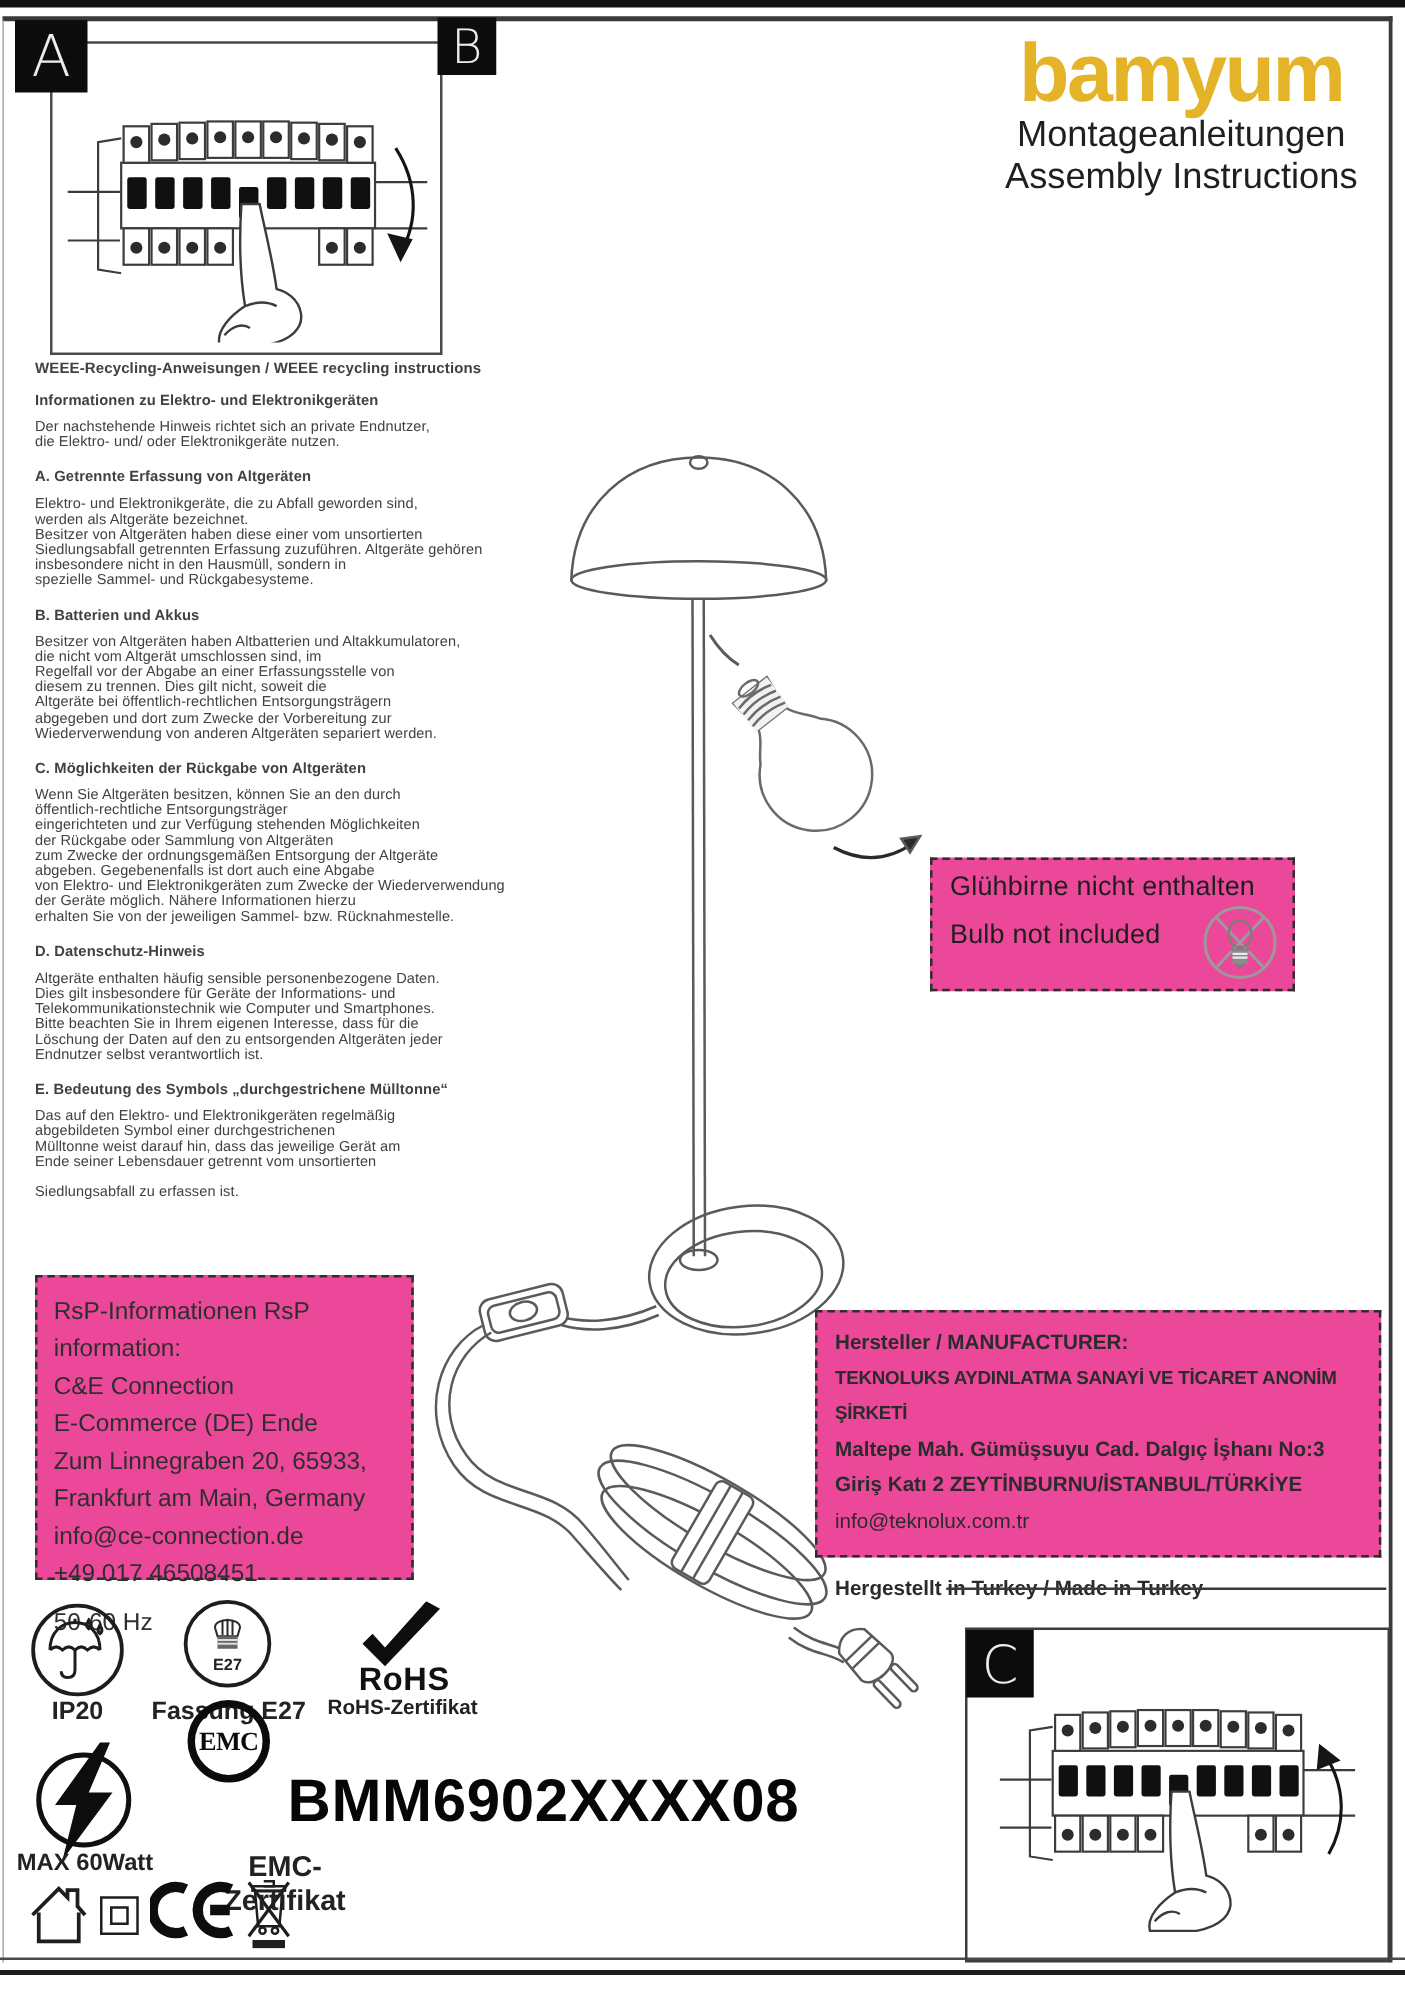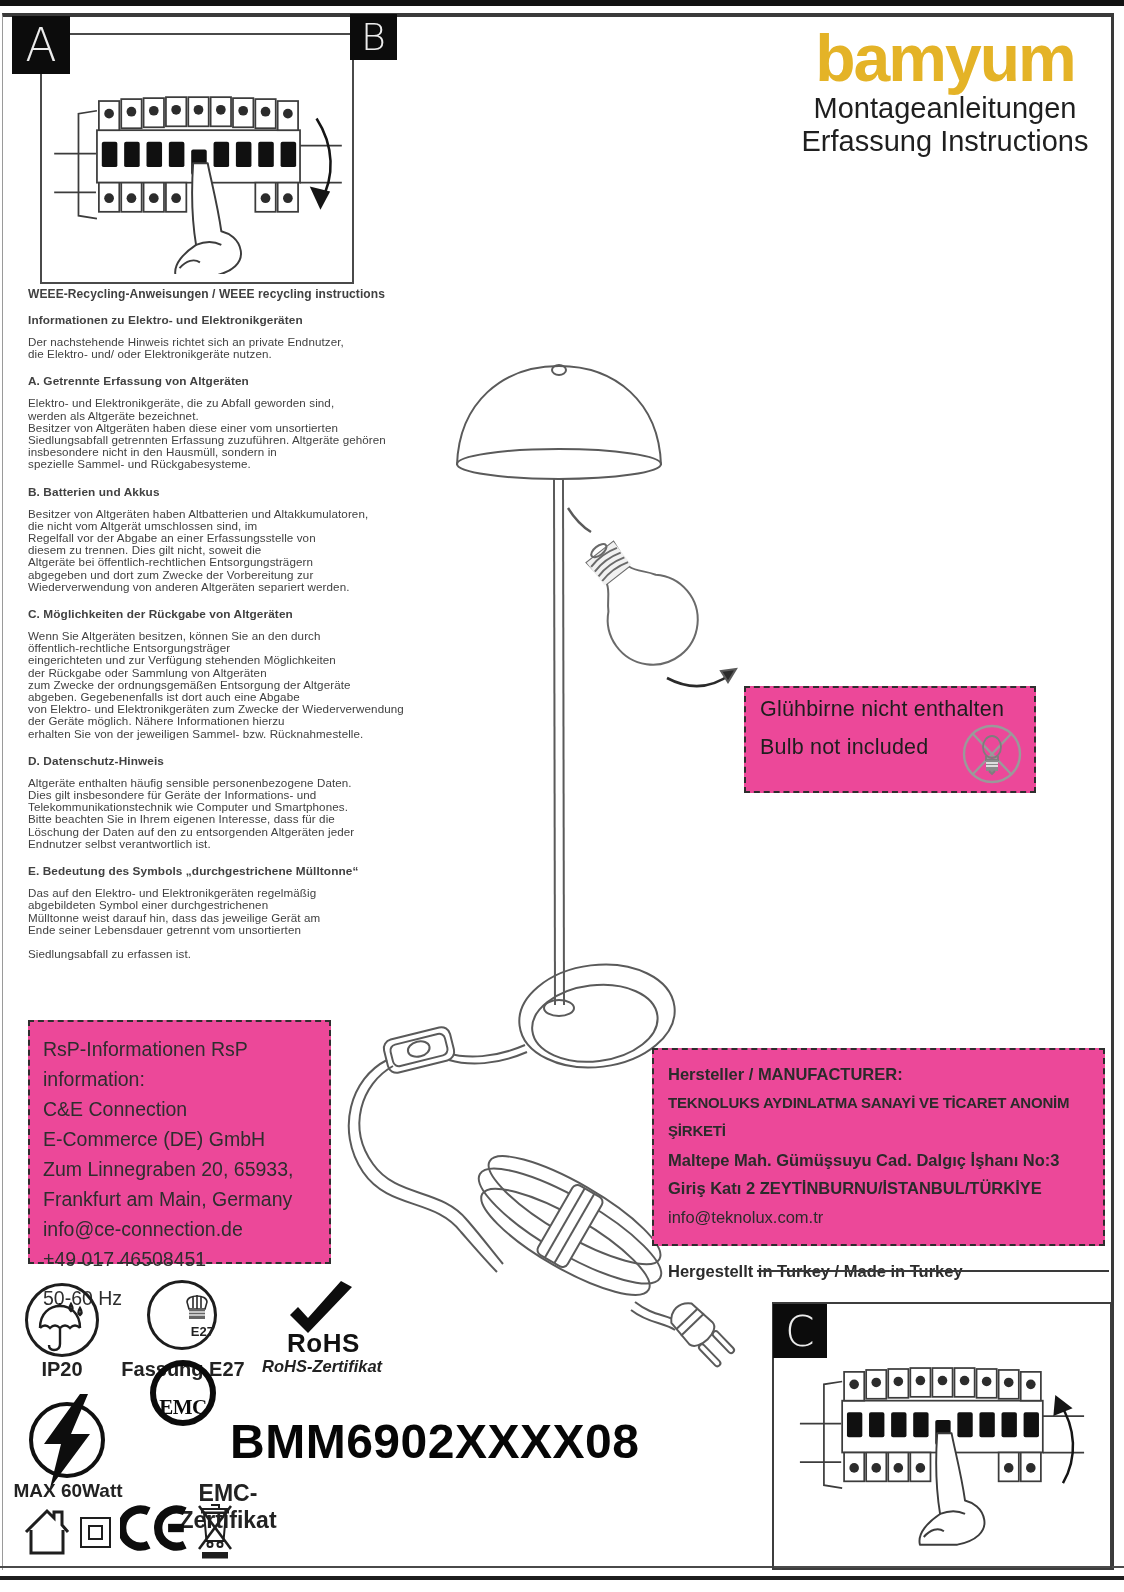--- a/index.html
+++ b/index.html
@@ -36,21 +36,21 @@
   .dashed{border:2.5px dashed #2e2e2e;background:#ec4899;}
   .bulbbox{left:744px;top:686px;width:288px;height:103px;}
   .bulbbox .t{position:absolute;left:14px;font-size:21.5px;color:#1e1e1e;letter-spacing:.2px;}
   .rspbox{left:28px;top:1020px;width:303px;height:244px;font-size:19.5px;line-height:30px;color:#2e2e2e;padding:12px 0 0 13px;box-sizing:border-box;font-weight:500;}
   .rspbox .gap{height:9px;}
   .mfgbox{left:652px;top:1048px;width:453px;height:198px;font-size:16.5px;line-height:28.5px;color:#2b2b2b;padding:10px 0 0 14px;box-sizing:border-box;}
   .mfgbox .b{font-weight:bold;}
   .mfgbox .long{font-size:15px;letter-spacing:-0.2px;}
   .mfgbox .gap{height:26px;}
   
-  .circ{border-radius:50%;box-sizing:border-box;display:flex;align-items:flex-end;justify-content:center;}
+  .circ{border-radius:50%;box-sizing:border-box;display:flex;align-items:center;justify-content:center;}
   .iplbl,.e27lbl,.maxlbl,.emclbl{font-weight:bold;color:#222;text-align:center;}
   .rohsword{font-weight:bold;font-size:26px;color:#111;letter-spacing:.5px;}
   .rohslbl{font-weight:bold;font-size:16.5px;color:#222;}
   .model{font-size:48px;font-weight:800;color:#060606;letter-spacing:.5px;font-family:"Liberation Sans",sans-serif;margin-top:12px;}
   .emcword{font-weight:800;font-size:21px;color:#0b0b0b;letter-spacing:-0.5px;}
   svg{display:block;}
 </style>
 </head>
 <body>
 
@@ -130,21 +130,21 @@
     </g>
   </defs>
   <use href="#breaker"></use>
   <path d="M272,52 C290,80 291,112 276,138" fill="none" stroke="#151515" stroke-width="2.6"></path>
   <polygon points="276,146 265,122 286,127" fill="#151515"></polygon>
 </svg>
 
 <div class="abs brand">
   <div class="brand-name">bamyum</div>
   <div class="brand-sub">Montageanleitungen</div>
-  <div class="brand-sub">Erfassung Instructions</div>
+  <div class="brand-sub">Assembly Instructions</div>
 </div>
 
 <div class="abs weee">
   <div class="weee-title">WEEE-Recycling-Anweisungen / WEEE recycling instructions</div>
   <h4>Informationen zu Elektro- und Elektronikgeräten</h4>
   <p>Der nachstehende Hinweis richtet sich an private Endnutzer,
  die Elektro- und/ oder Elektronikgeräte nutzen.</p>
   <h4>A. Getrennte Erfassung von Altgeräten</h4>
   <p>Elektro- und Elektronikgeräte, die zu Abfall geworden sind,
  werden als Altgeräte bezeichnet.
@@ -260,21 +260,21 @@
       <line x1="26" y1="41" x2="38" y2="41" stroke="#e8e8e8"></line>
         <line x1="26" y1="44" x2="38" y2="44" stroke="#e8e8e8"></line>
       <path d="M29,49 L32,52 L35,49" fill="#8a8a8a"></path>
     </g>
   </svg>
 </div>
 
 <div class="abs dashed rspbox">
   <div>RsP-Informationen RsP information:</div>
   <div>C&amp;E Connection</div>
-  <div>E-Commerce (DE) GmbH</div>
+  <div>E-Commerce (DE) Ende</div>
   <div>Zum Linnegraben 20, 65933,</div>
   <div>Frankfurt am Main, Germany</div>
   <div>info@ce-connection.de</div>
   <div>+49 017 46508451</div>
   <div class="gap"></div>
   <div>50-60 Hz</div>
 </div>
 
 <div class="abs dashed mfgbox">
   <div class="b">Hersteller / MANUFACTURER:</div>
@@ -309,21 +309,21 @@
       <line x1="9" y1="23" x2="25" y2="23" stroke="#ddd"></line>
   </svg>
   <div style="font-size:13px;font-weight:bold;color:#222;margin-top:2px;">E27</div>
 </div>
 <div class="abs e27lbl" style="left:113px;top:1358px;width:140px;font-size:20px;">Fassung E27</div>
 
 <svg class="abs" style="left:286px;top:1281px;" width="68" height="54" viewBox="0 0 68 54">
   <polygon points="4,34 22,52 66,6 55,0 22,37 12,26" fill="#0d0d0d"></polygon>
 </svg>
 <div class="abs rohsword" style="left:287px;top:1328px;">RoHS</div>
-<div class="abs rohslbl" style="left:262px;top:1357px;font-style:italic;">RoHS-Zertifikat</div>
+<div class="abs rohslbl" style="left:262px;top:1357px;">RoHS-Zertifikat</div>
 
 <svg class="abs" style="left:20px;top:1390px;" width="94" height="102" viewBox="0 0 94 102">
   <circle cx="47" cy="50" r="36" fill="none" stroke="#101010" stroke-width="4"></circle>
   <polygon points="60,4 24,54 41,54 30,98 70,44 51,44 68,4" fill="#0d0d0d"></polygon>
 </svg>
 <div class="abs maxlbl" style="left:10px;top:1480px;width:116px;font-size:19px;">MAX 60Watt</div>
 
 <div class="abs circ" style="left:150px;top:1360px;width:66px;height:66px;border:6px solid #0b0b0b;font-family:Liberation Serif, serif;">
   <span class="emcword">EMC</span>
 </div>

